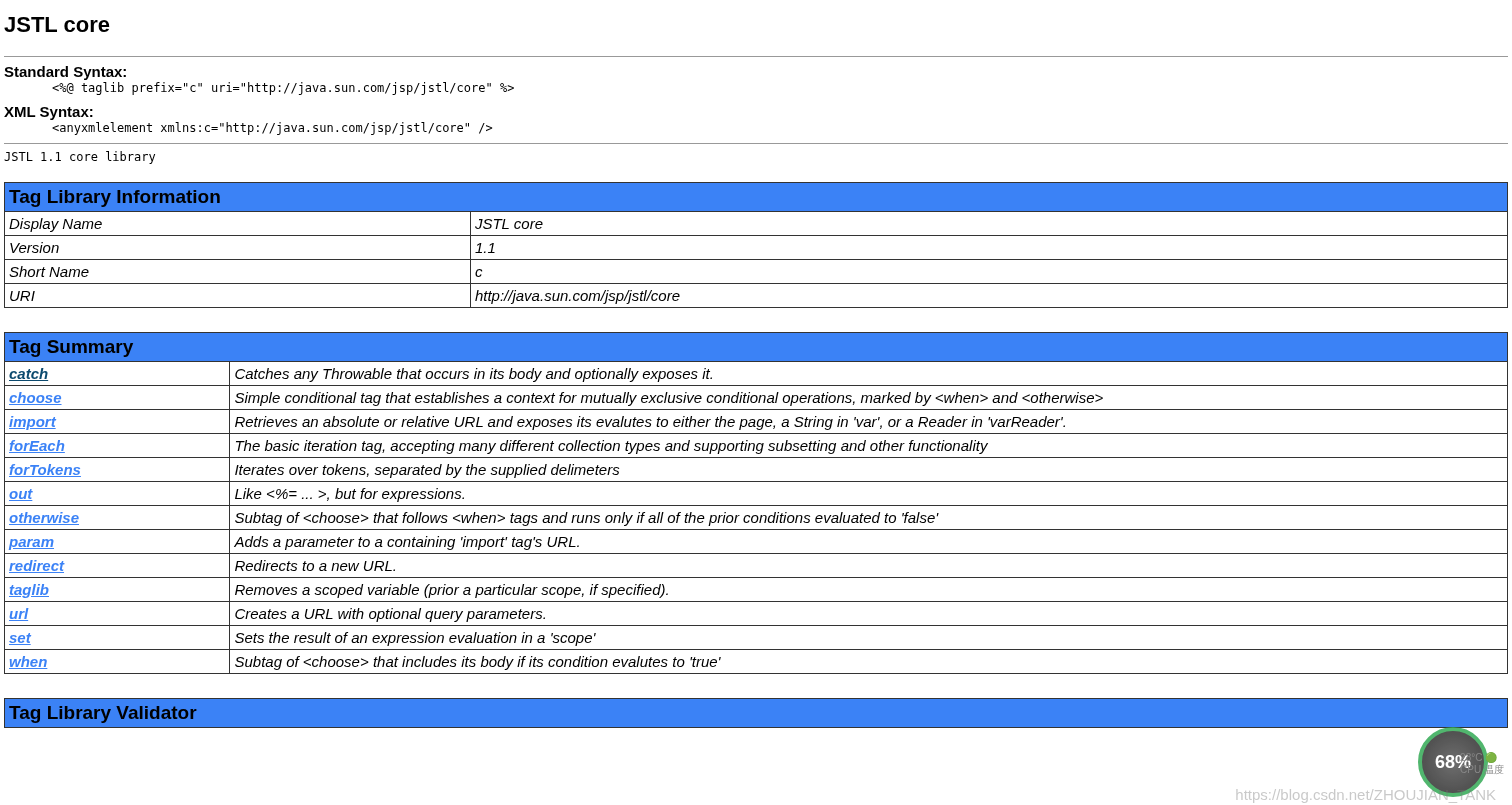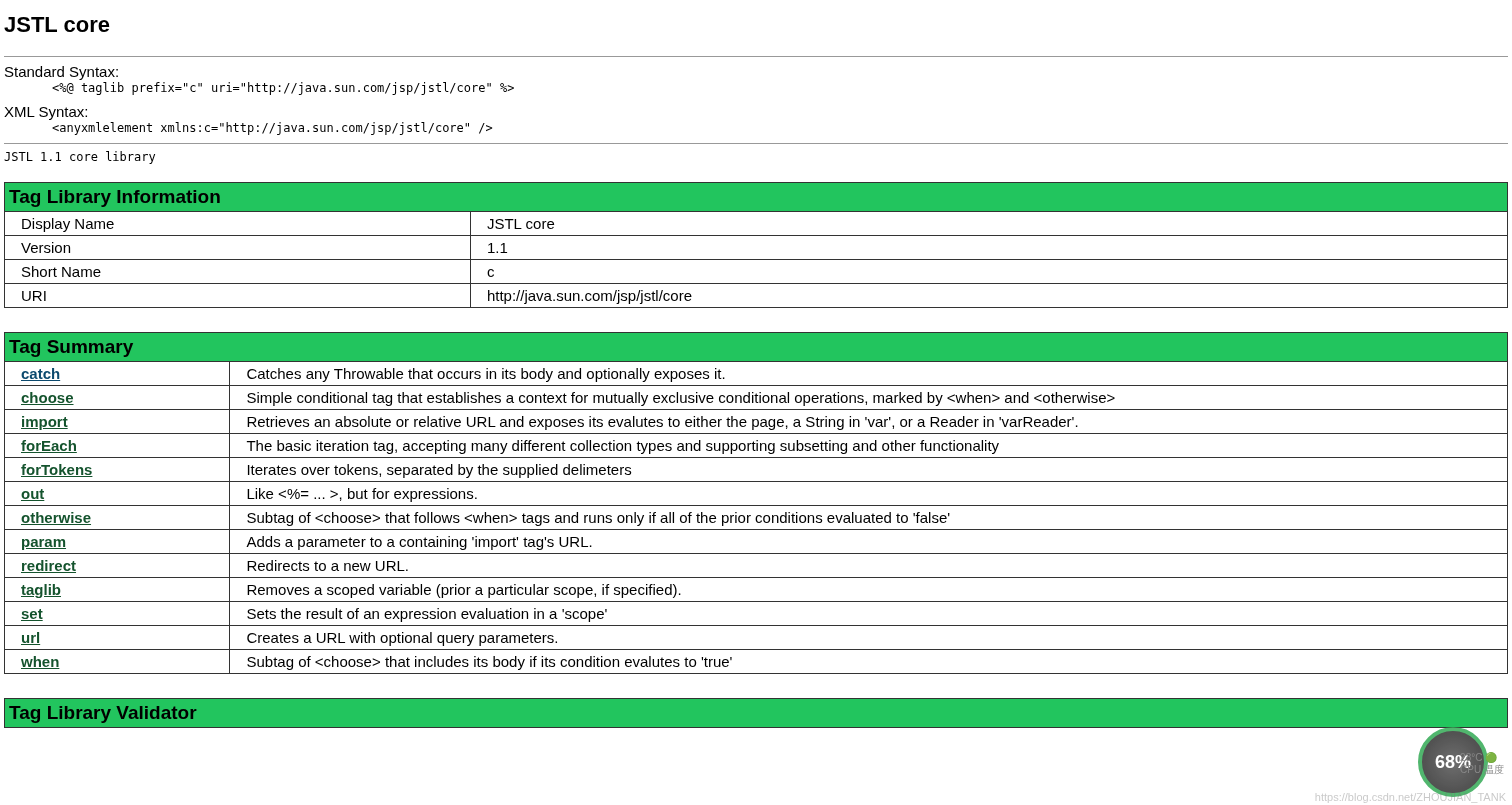--- a/index.html
+++ b/index.html
@@ -11,21 +11,21 @@
   }
   h1.title {
     font-size: 22px;
     font-weight: bold;
     margin: 8px 0 18px 0;
   }
   .syntax-block {
     margin: 6px 0;
   }
   .syntax-label {
-    font-weight: normal;
+    font-weight: bold;
     font-size: 15px;
     text-align: right;
   }
   .syntax-code {
     font-family: "NSimSun", "SimSun", monospace;
     font-size: 12px;
     margin-left: 48px;
     display: block;
     line-height: 1.4;
   }
@@ -38,41 +38,42 @@
     font-family: "NSimSun", "SimSun", monospace;
     font-size: 12px;
     margin: 6px 0 18px 0;
   }
   table.info, table.summary {
     border-collapse: collapse;
     width: 100%;
     margin-bottom: 24px;
   }
   table.info th, table.summary th {
-    background: #22c55e;
+    background: #3b82f6;
     text-align: left;
     font-size: 19px;
     font-weight: bold;
     padding: 3px 4px;
     border: 1px solid #333;
   }
   table.info td, table.summary td {
     border: 1px solid #333;
-    padding: 3px 16px;
+    padding: 3px 4px;
     font-size: 15px;
     vertical-align: top;
+    font-style: italic;
   }
   table.info td.col1 {
     width: 31%;
   }
   table.summary td.col1 {
     width: 15%;
   }
   a.taglink {
-    color: #14532d;
+    color: #3b82f6;
     font-weight: bold;
     text-decoration: underline;
   }
   a.taglink.visited {
     color: #0c4a6e;
   }
   .widget {
     position: fixed;
     right: 24px;
     bottom: 8px;
@@ -93,23 +94,23 @@
   .widget-side {
     position: fixed;
     right: 8px;
     bottom: 28px;
     font-size: 10px;
     color: #888;
     margin-top: 24px;
   }
   .watermark {
     position: fixed;
-    right: 6px;
+    right: 16px;
     bottom: 2px;
-    font-size: 11px;
+    font-size: 15px;
     color: rgba(120,120,120,0.4);
     font-family: Arial, sans-serif;
     text-align: right;
   }
 </style>
 </head>
 <body>
 
 <h1 class="title">JSTL core</h1>
 <hr>
@@ -195,26 +196,26 @@
       </tr>
       <tr>
         <td class="col1"><a href="#" class="taglink">redirect</a></td>
         <td>Redirects to a new URL.</td>
       </tr>
       <tr>
         <td class="col1"><a href="#" class="taglink">taglib</a></td>
         <td>Removes a scoped variable (prior a particular scope, if specified).</td>
       </tr>
       <tr>
+        <td class="col1"><a href="#" class="taglink">url</a></td>
+        <td>Creates a URL with optional query parameters.</td>
+      </tr>
+      <tr>
         <td class="col1"><a href="#" class="taglink">set</a></td>
         <td>Sets the result of an expression evaluation in a 'scope'</td>
-      </tr>
-      <tr>
-        <td class="col1"><a href="#" class="taglink">url</a></td>
-        <td>Creates a URL with optional query parameters.</td>
       </tr>
       <tr>
         <td class="col1"><a href="#" class="taglink">when</a></td>
         <td>Subtag of &lt;choose&gt; that includes its body if its condition evalutes to 'true'</td>
       </tr>
     </tbody>
 </table>
 
 <table class="summary">
   <tbody>

